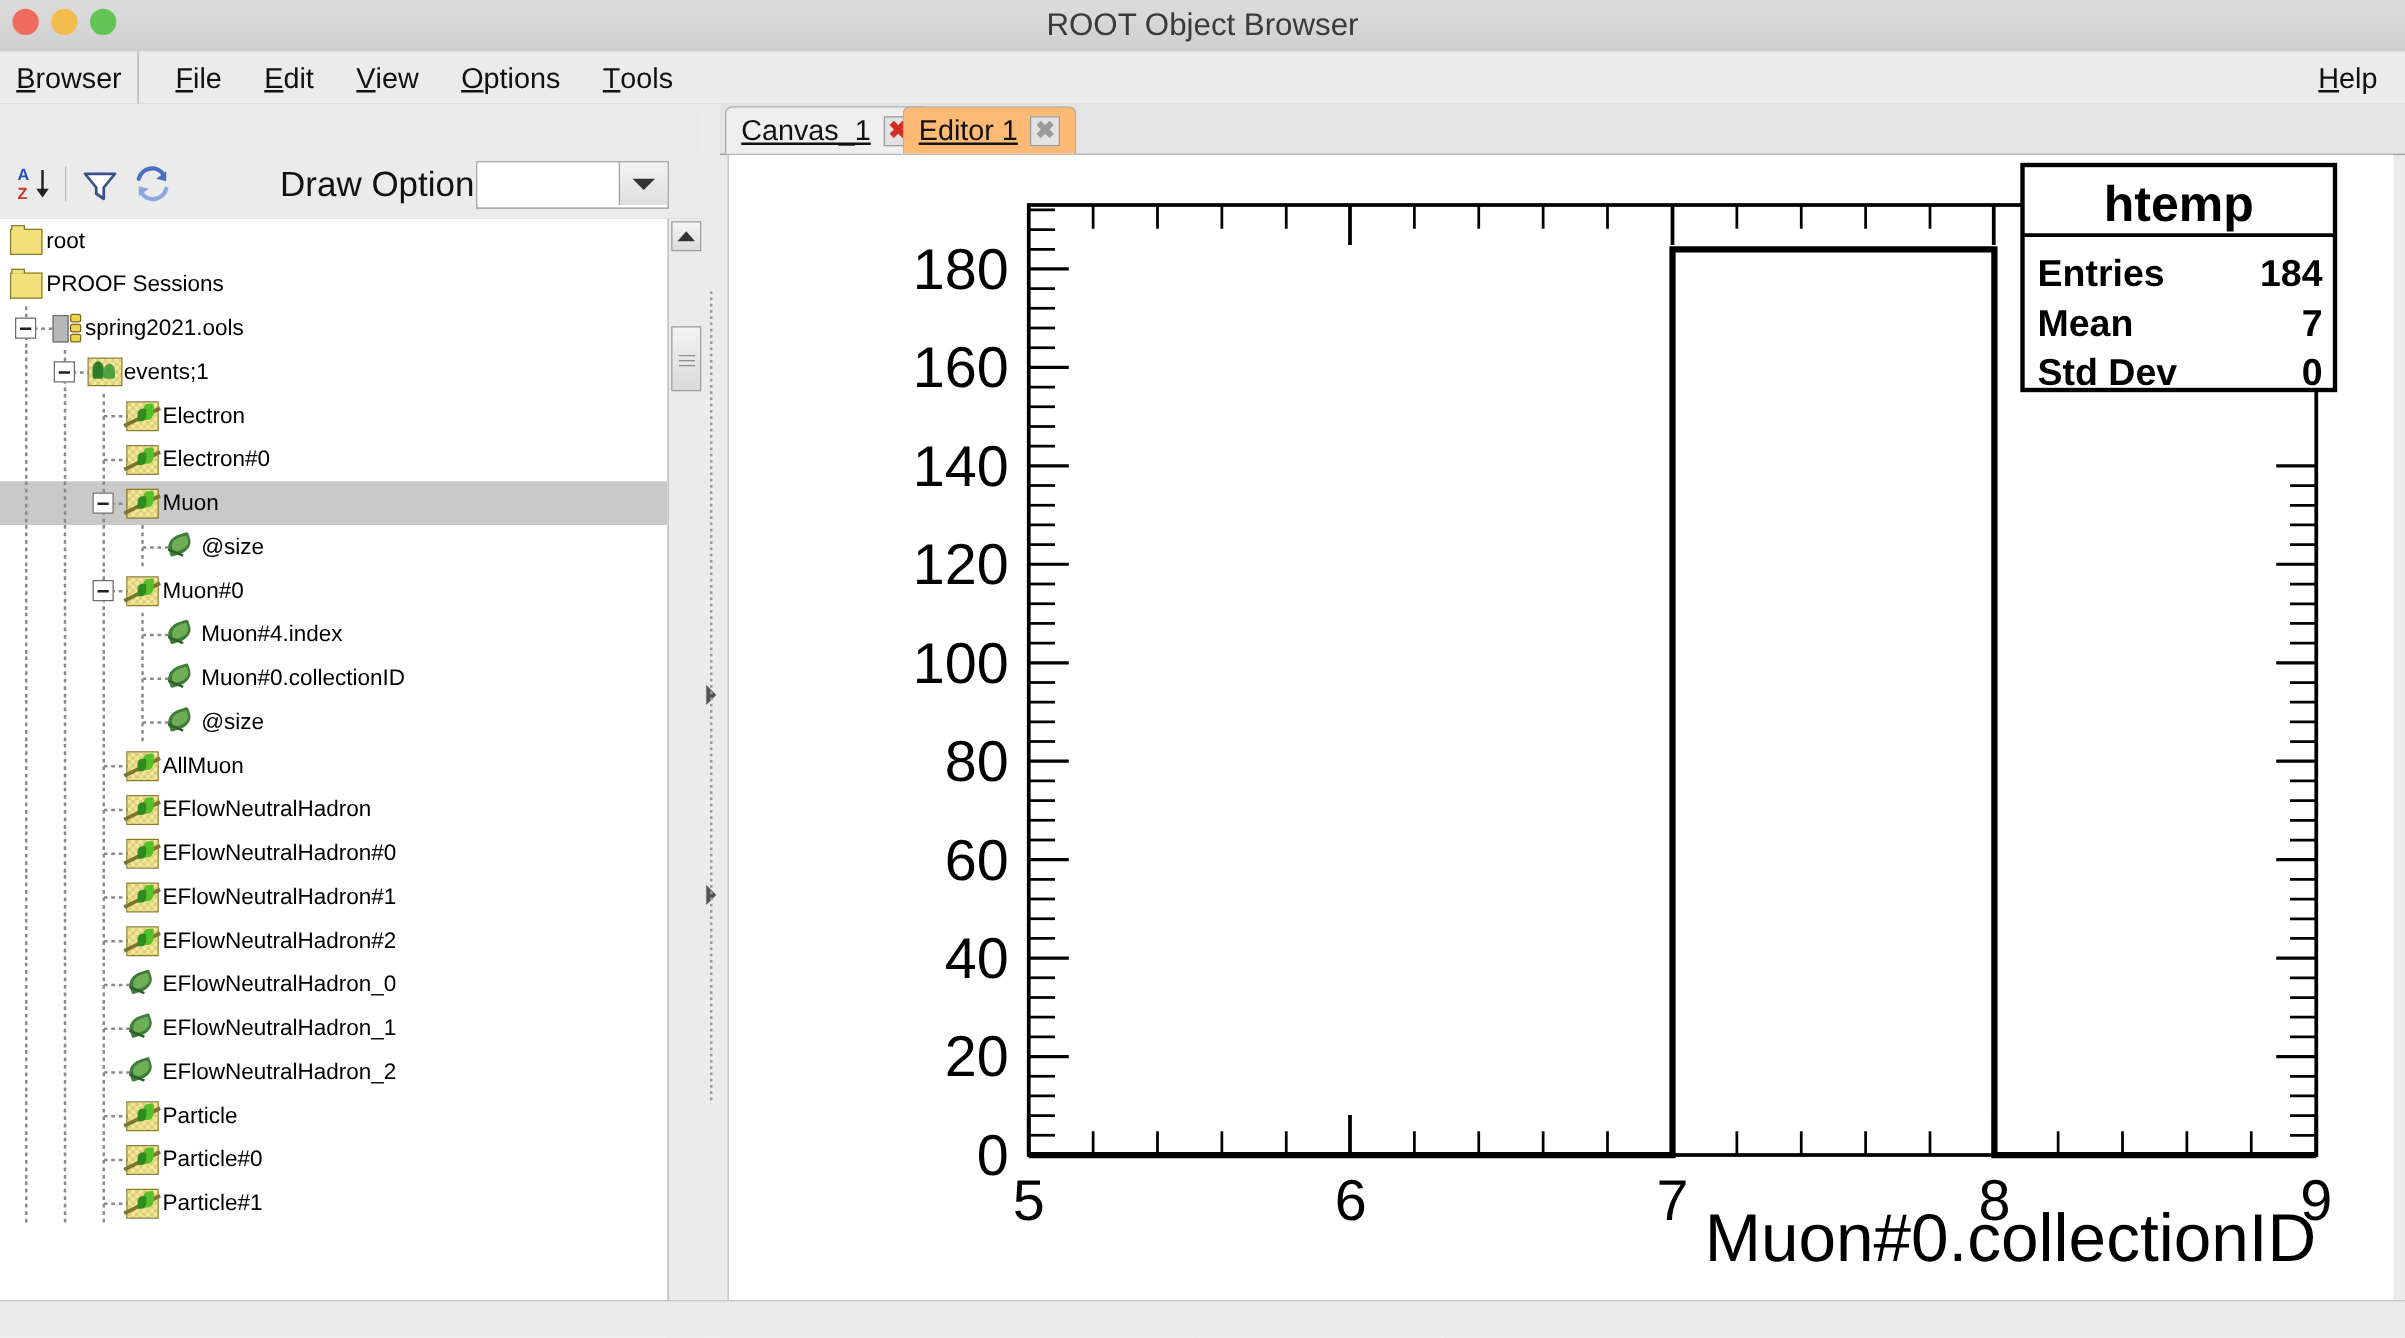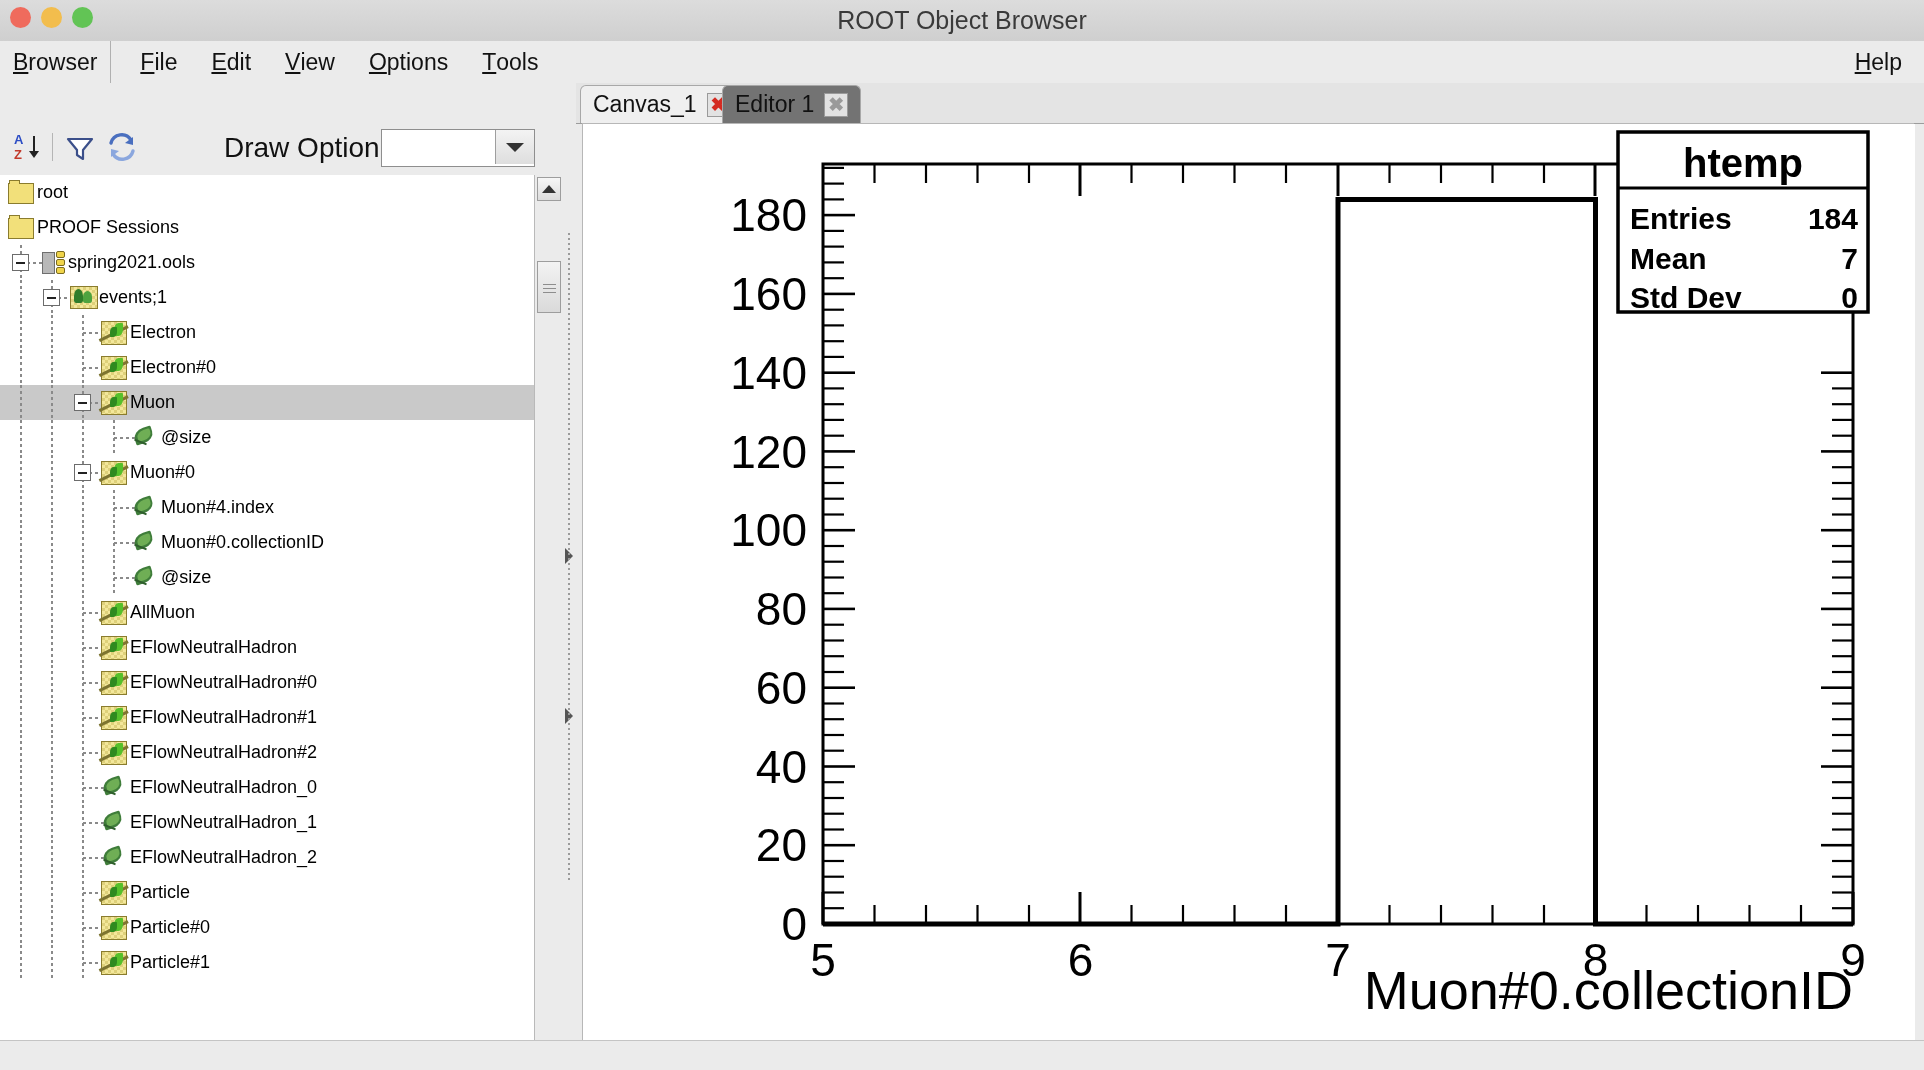--- a/index.html
+++ b/index.html
@@ -208,21 +208,21 @@
   .tabrow{
     position:absolute;left:0;top:0;width:1348px;height:40px;background:#e4e4e4;
     border-bottom:1px solid #9c9c9c;
   }
   .tab{
     position:absolute;top:2px;height:38px;background:#efefef;
     border:1px solid #a8a8a8;border-bottom:none;
     border-top-left-radius:6px;border-top-right-radius:6px;
     display:flex;align-items:center;gap:10px;padding:0 12px;box-sizing:border-box;
   }
-  .tab .tl{font-size:23px;color:#111;}
+  .tab .tl{font-size:23px;color:#111;text-decoration:underline;}
   .closebox{
     width:24px;height:24px;border:1px solid #9a9a9a;background:#e2e2e2;
     display:flex;align-items:center;justify-content:center;box-sizing:border-box;
   }
   .xglyph{font-size:19px;font-weight:bold;line-height:1;}
   .x-red{color:#d42b22;}
   .x-gray{color:#9a9a9a;}
 
   .canvasarea{
     position:absolute;left:6px;top:40px;width:1332px;height:918px;
@@ -644,21 +644,21 @@
 
   <div class="right">
 
     <div class="tabrow">
       <div class="tab" style="left:4px;">
         <span class="tl">Canvas_1</span>
         <span class="closebox">
           <span class="xglyph x-red">✖</span>
         </span>
       </div>
-      <div class="tab" style="left:146px;background:#737373;text-align:center;">
+      <div class="tab" style="left:146px;background:#fdba74;text-align:center;">
         <span class="tl">Editor 1</span>
         <span class="closebox">
           <span class="xglyph x-gray">✖</span>
         </span>
       </div>
     </div>
 
     <div class="canvasarea">
       <svg class="plot" viewBox="0 0 1332 918">
 

